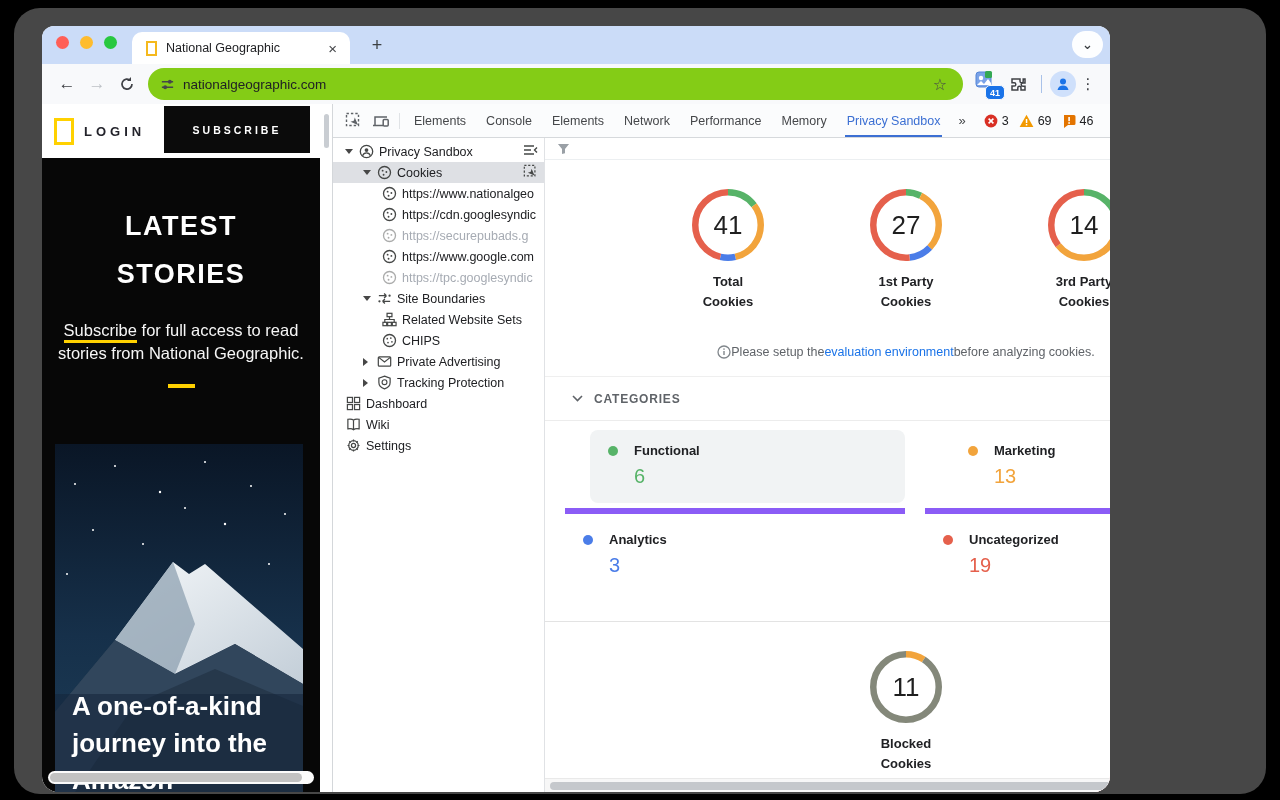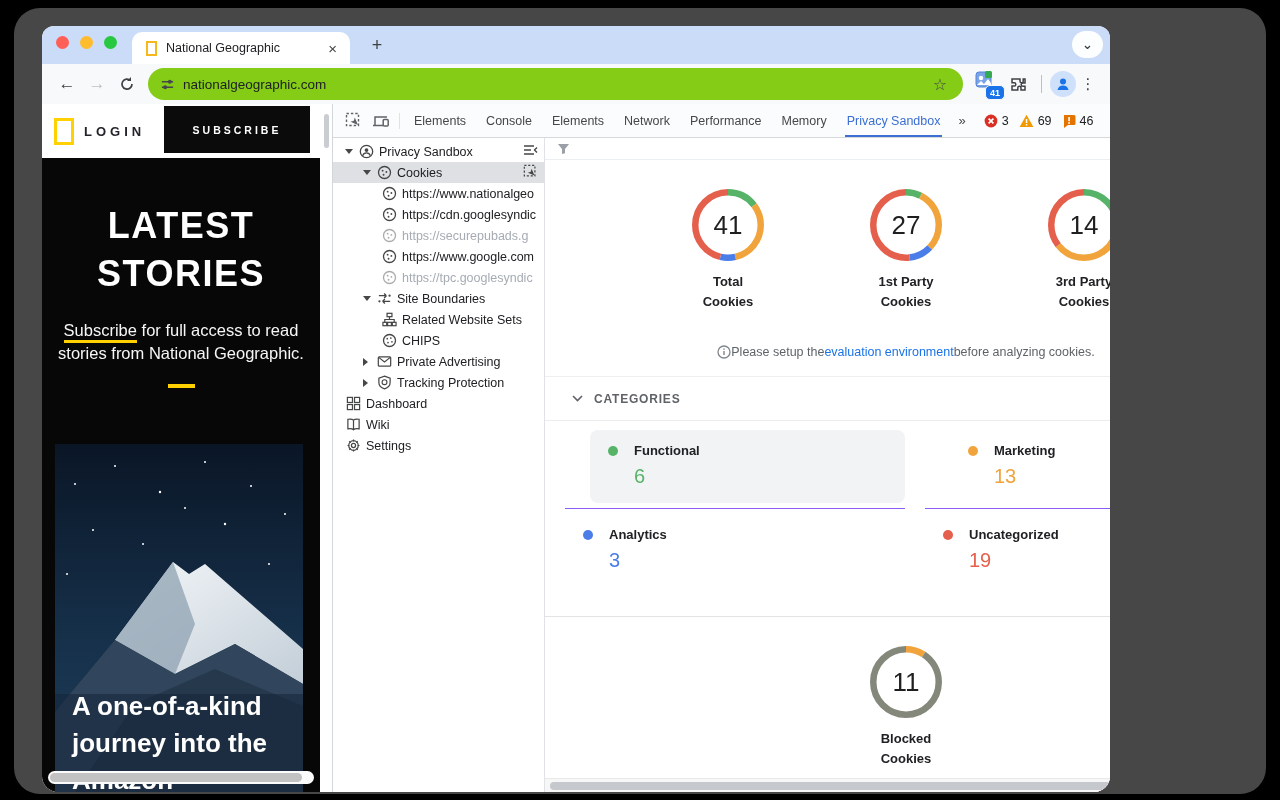--- a/index.html
+++ b/index.html
@@ -42,21 +42,21 @@
 
   
   #site{position:absolute;left:0;top:78px;width:290px;height:688px;background:#fff;overflow:hidden;}
   #site-header{position:absolute;left:0;top:0;width:278px;height:54px;background:#fff;display:flex;align-items:center;}
   #ng-logo{width:20px;height:27px;border:3.5px solid #ffd100;margin:0 10px 0 12px;}
   #login{font-size:13px;font-weight:bold;letter-spacing:4px;color:#23232b;}
   #subscribe{position:absolute;left:122px;top:2px;width:146px;height:47px;background:#0b0b0b;color:#fff;
              font-size:10.5px;font-weight:bold;letter-spacing:3px;display:flex;align-items:center;justify-content:center;}
   #site-vscroll{position:absolute;right:3px;top:10px;width:5px;height:34px;border-radius:3px;background:#c9cdd2;}
   #site-black{position:absolute;left:0;top:54px;width:278px;height:634px;background:#070707;color:#fff;}
-  #headline{margin-top:44px;text-align:center;font-size:36px;line-height:48px;font-weight:800;letter-spacing:1.5px;}
+  #headline{margin-top:44px;text-align:center;font-size:27px;line-height:48px;font-weight:800;letter-spacing:1.5px;}
   #promo{margin:21px auto 0;width:254px;text-align:center;font-size:16.5px;line-height:23px;color:#f6f6f6;}
   #promo .ylink{border-bottom:3px solid #ffd100;padding-bottom:1px;}
   #ydash{width:27px;height:4px;background:#ffd100;margin:19px auto 0;}
   #story-card{position:absolute;left:13px;top:286px;width:248px;height:348px;overflow:hidden;background:#0c1a2b;}
   #story-card svg{position:absolute;left:0;top:0;}
   #card-title{position:absolute;left:17px;top:244px;font-size:26px;line-height:37px;font-weight:bold;color:#fff;}
   #site-hscroll{position:absolute;left:6px;bottom:8px;width:266px;height:13px;background:#fbfbfb;border-radius:7px;z-index:5;}
   #site-hscroll .thumb{position:absolute;left:2px;top:2px;width:252px;height:9px;border-radius:5px;background:#c2c2c2;}
 
   
@@ -102,21 +102,21 @@
              font-size:26px;color:#1f1f1f;}
   .donut-lab{margin-top:11px;font-size:13px;font-weight:bold;color:#202124;line-height:20px;}
   #info-row{margin-top:33px;display:flex;justify-content:center;align-items:center;
             font-size:12.5px;color:#5f6368;}
   #info-row .lnk{color:#1a73e8;}
   #sec-div1{margin-top:17px;border-top:1px solid #efefef;}
   #cat-header{height:43px;display:flex;align-items:center;padding-left:27px;gap:11px;}
   #cat-title{font-size:12px;font-weight:bold;letter-spacing:.8px;color:#5f6368;}
   #cat-grid{border-top:1px solid #ececec;padding:4px 0 0 20px;display:grid;grid-template-columns:340px 342px;column-gap:20px;}
   .cat-slot{padding:5px 0;}
-  .cat-slot.bline{border-bottom:1px solid #8b5cf6;padding-left:25px;}
+  .cat-slot.bline{border-bottom:6px solid #8b5cf6;padding-left:25px;}
   .cat-card{padding:13px 18px 15px;border-radius:8px;}
   .cat-card.hl{background:#f1f3f4;}
   .cat-top{display:flex;align-items:center;}
   .cat-dot{width:10px;height:10px;border-radius:50%;margin-right:16px;}
   .cat-name{font-size:13px;font-weight:bold;color:#202124;}
   .cat-val{font-size:20px;margin:7px 0 0 26px;}
   #sec-div2{margin-top:24px;border-top:1px solid #e3e3e3;}
   #blocked-wrap{margin-top:29px;display:flex;justify-content:center;}
   #main-hscroll{position:absolute;left:0;bottom:0;width:100%;height:14px;background:#f7f7f7;border-top:1px solid #e9e9e9;}
   #main-hscroll .thumb{position:absolute;left:5px;top:3px;width:700px;height:8px;border-radius:4px;background:#c5c8cc;}

